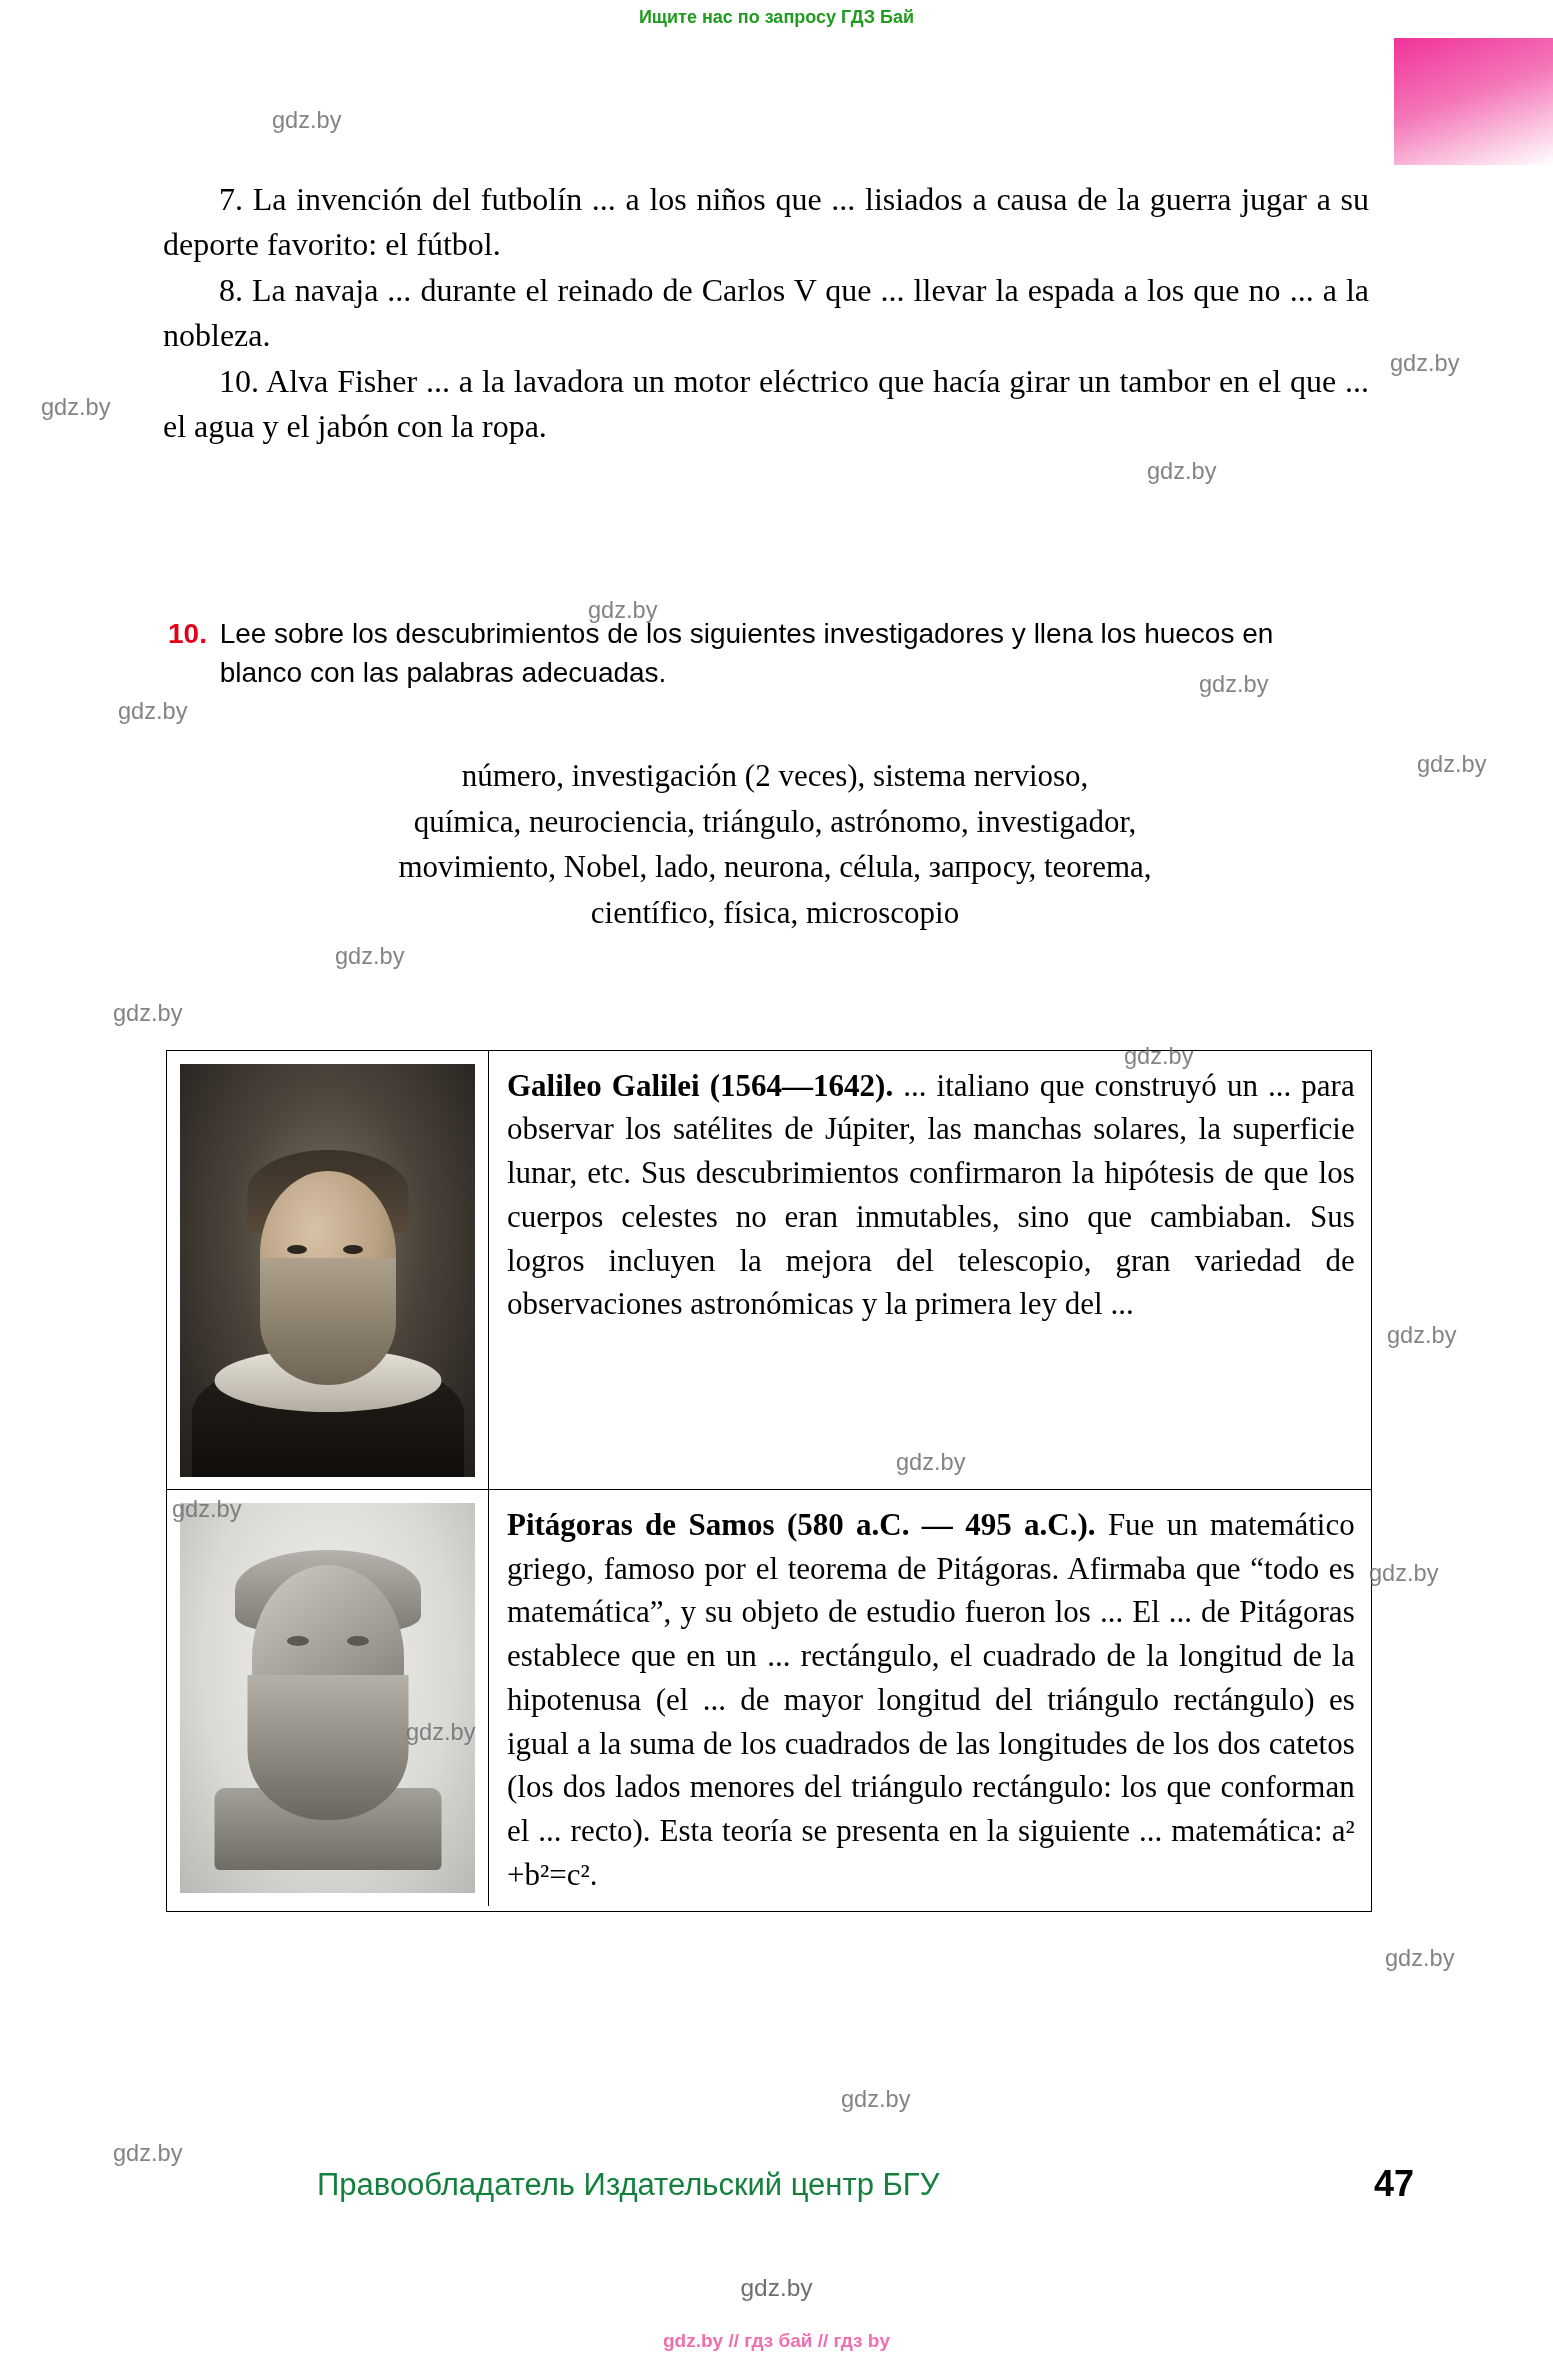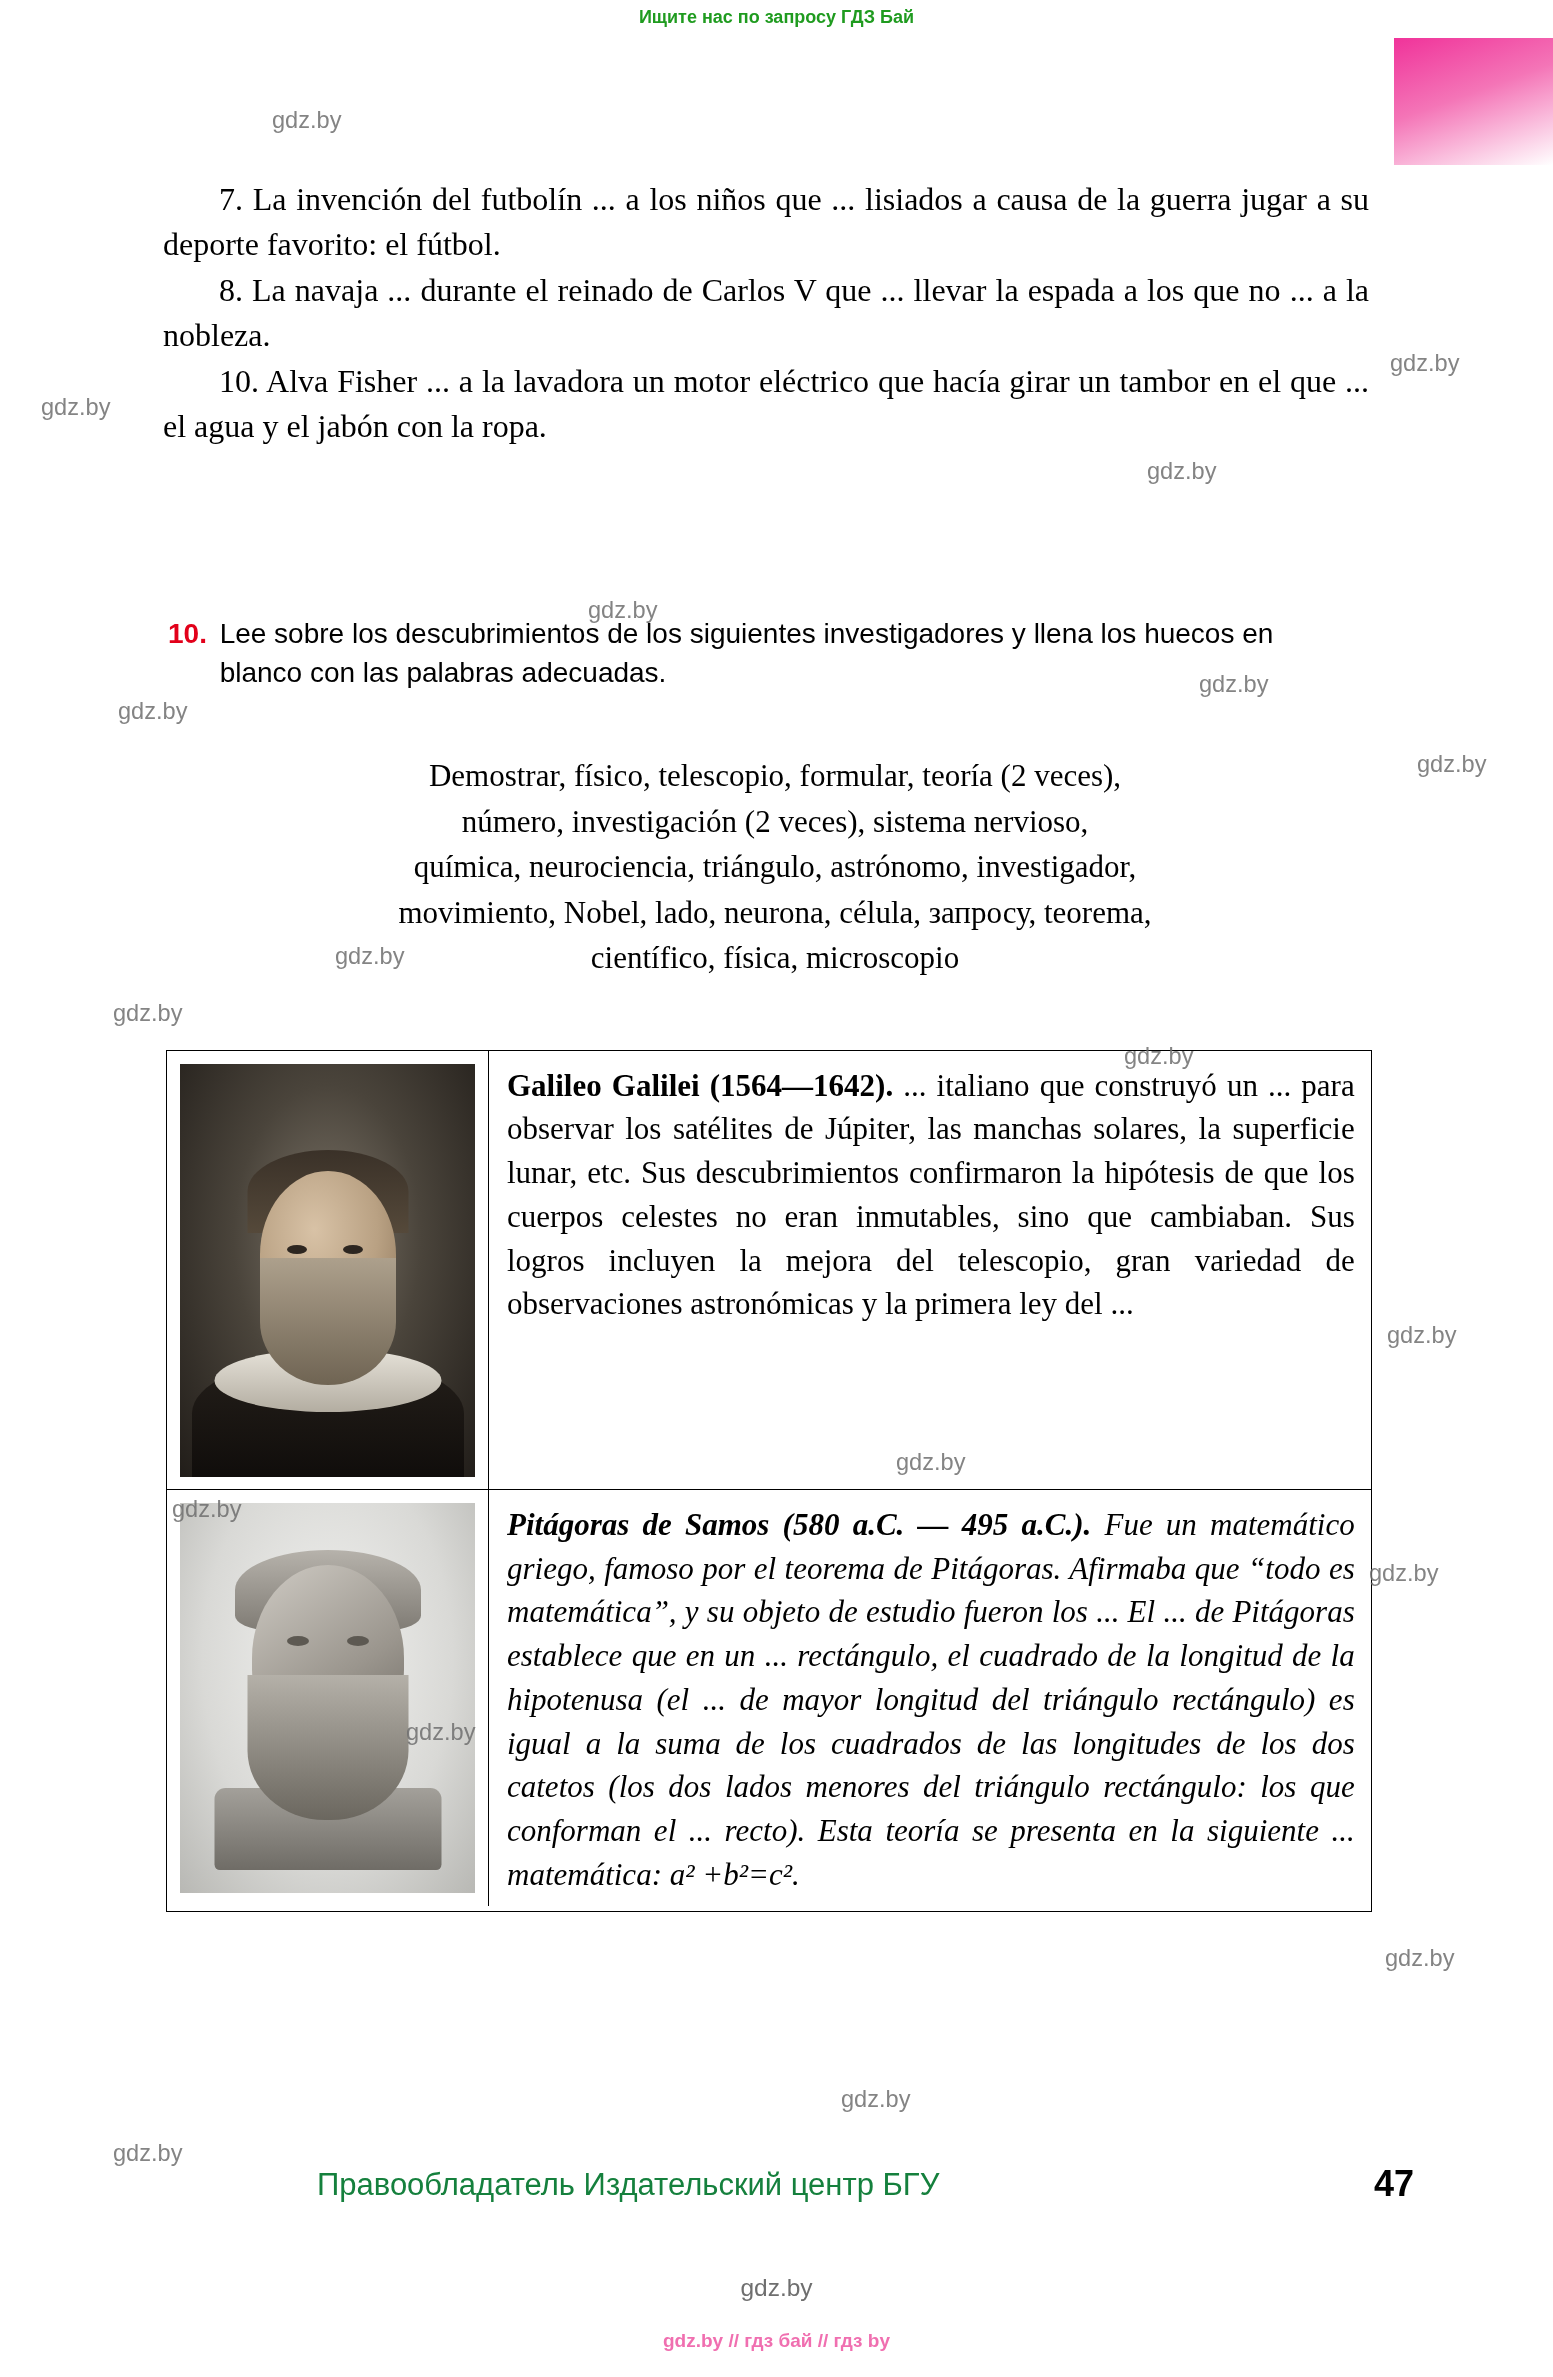--- a/index.html
+++ b/index.html
@@ -105,21 +105,21 @@
     left: 166px;
     top: 1050px;
     width: 1206px;
     border: 1.8px solid #000;
     box-sizing: border-box;
   }
   .row {
     display: flex;
     align-items: flex-start;
   }
-  .row + .row { border-top: 1.8px solid #000; font-style: italic; }
+  .row + .row { border-top: 1.8px solid #000; }
   .cell-img {
     width: 322px;
     border-right: 1.8px solid #000;
     box-sizing: border-box;
     padding: 12.7px 11px;
     display: flex;
     align-items: flex-start;
     justify-content: center;
   }
   .cell-txt {
@@ -275,21 +275,20 @@
   <p class="para"><span class="indent"></span><span>8.</span> <span>La navaja ... durante el reinado de Carlos V que ... llevar la espada a los que no ... a la nobleza.</span></p>
   <p class="para"><span class="indent"></span><span>10.</span> <span>Alva Fisher ... a la lavadora un motor eléctrico que hacía girar un tambor en el que ... el agua y el jabón con la ropa.</span></p>
 </div>
 
 <div class="task-block">
   <div class="task-num">10.</div>
   <div class="task-text">Lee sobre los descubrimientos de los siguientes investigadores y llena los huecos en blanco con las palabras adecuadas.</div>
 </div>
 
 <div class="wordbank">
-  <div>Demostrar, físico, telescopio, formular, teoría (2 veces),</div>
   <div>número, investigación (2 veces), sistema nervioso,</div>
   <div>química, neurociencia, triángulo, astrónomo, investigador,</div>
   <div>movimiento, Nobel, lado, neurona, célula, запросу, teorema,</div>
   <div>científico, física, microscopio</div>
 </div>
 
 <div class="table">
 
   <div class="row">
     <div class="cell-img">

